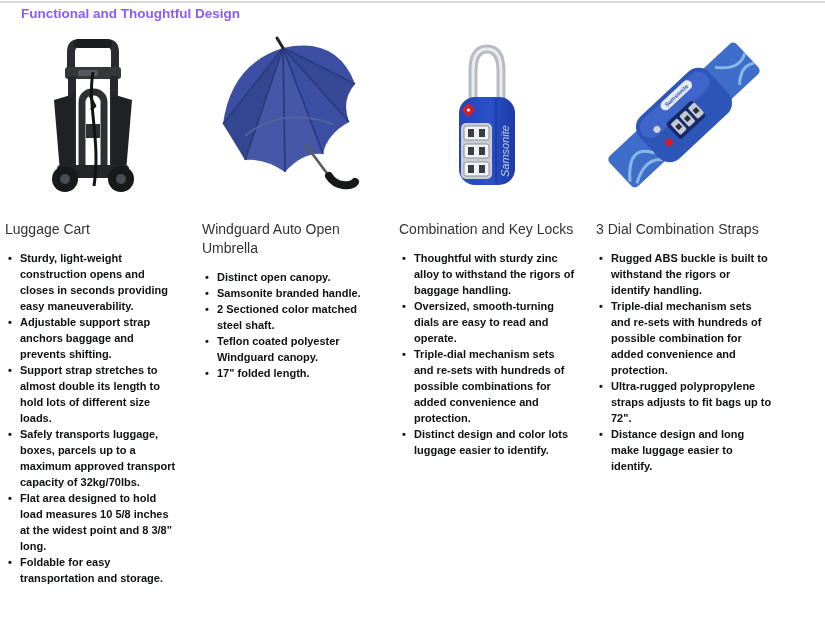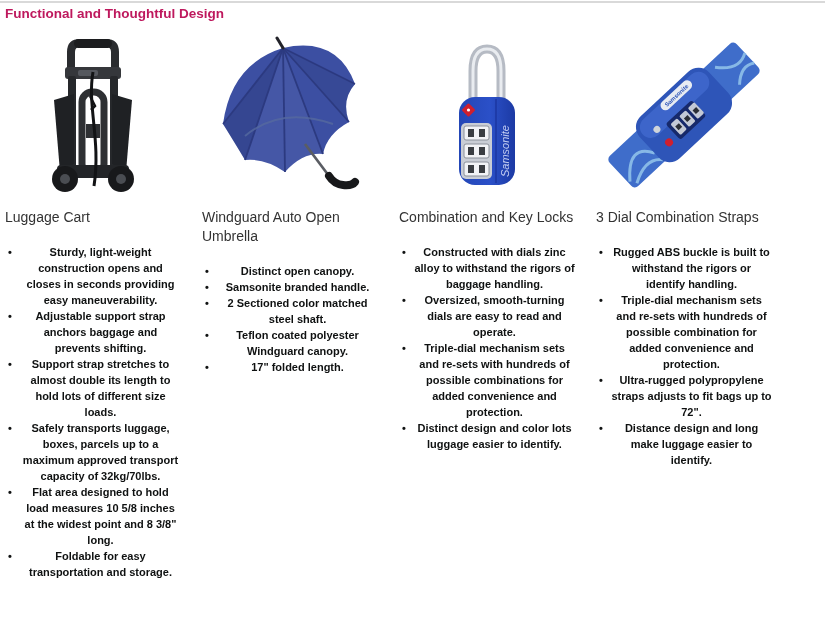--- a/index.html
+++ b/index.html
@@ -9,45 +9,44 @@
     font-family: "Liberation Sans", sans-serif;
     color: #0f1111;
     overflow: hidden;
     position: relative;
   }
   .top-rule {
     position: absolute; top: 1px; left: 0; right: 0;
     border-top: 2px solid #d9d9d9;
   }
   .page-title {
-    margin: 6px 0 0 5px;
+    margin: 6px 0 0 21px;
     font-size: 13.5px;
     font-weight: 700;
-    color: #be185d;
+    color: #8b5cf6;
   }
   .columns {
     display: flex;
     margin: 14px 0 0 5px;
   }
   .col { width: 176px; margin-right: 21px; }
   .image-box {
     height: 160px;
     display: flex; align-items: center; justify-content: center;
   }
   .col-title {
-    margin-top: 13px;
+    margin-top: 25px;
     font-size: 14px;
     font-weight: 400;
     color: #333;
     line-height: 19px;
   }
   ul.features {
     list-style: none;
-    margin-top: 17px;
-    text-align: center;
+    margin-top: 11px;
   }
   ul.features li {
     position: relative;
     padding-left: 15px;
     font-size: 11px;
     font-weight: 700;
     line-height: 16px;
     color: #0f1111;
   }
   ul.features li::before {
@@ -181,21 +180,21 @@
           <rect x="12" y="123" width="25" height="14" rx="2" fill="#f2f3f6" stroke="#8c919b"></rect>
           <rect x="16" y="126" width="6" height="8" fill="#3a3d42"></rect>
           <rect x="27" y="126" width="6" height="8" fill="#3a3d42"></rect>
         </g>
 
         <text transform="translate(57 138) rotate(-90)" font-family="Liberation Sans, sans-serif" font-size="11" font-style="italic" fill="#c4cef2">Samsonite</text>
       </svg>
     </div>
     <div class="col-title">Combination and Key Locks</div>
     <ul class="features">
-        <li>Constructed with dials zinc alloy to withstand the rigors of baggage handling.</li>
+        <li>Thoughtful with sturdy zinc alloy to withstand the rigors of baggage handling.</li>
         <li>Oversized, smooth-turning dials are easy to read and operate.</li>
         <li>Triple-dial mechanism sets and re-sets with hundreds of possible combinations for added convenience and protection.</li>
         <li>Distinct design and color lots luggage easier to identify.</li>
       </ul>
   </div>
 
   <div class="col">
     <div class="image-box">
       <svg width="158" height="158" viewBox="0 0 160 158">
         <g transform="translate(80 79) rotate(-43)">

